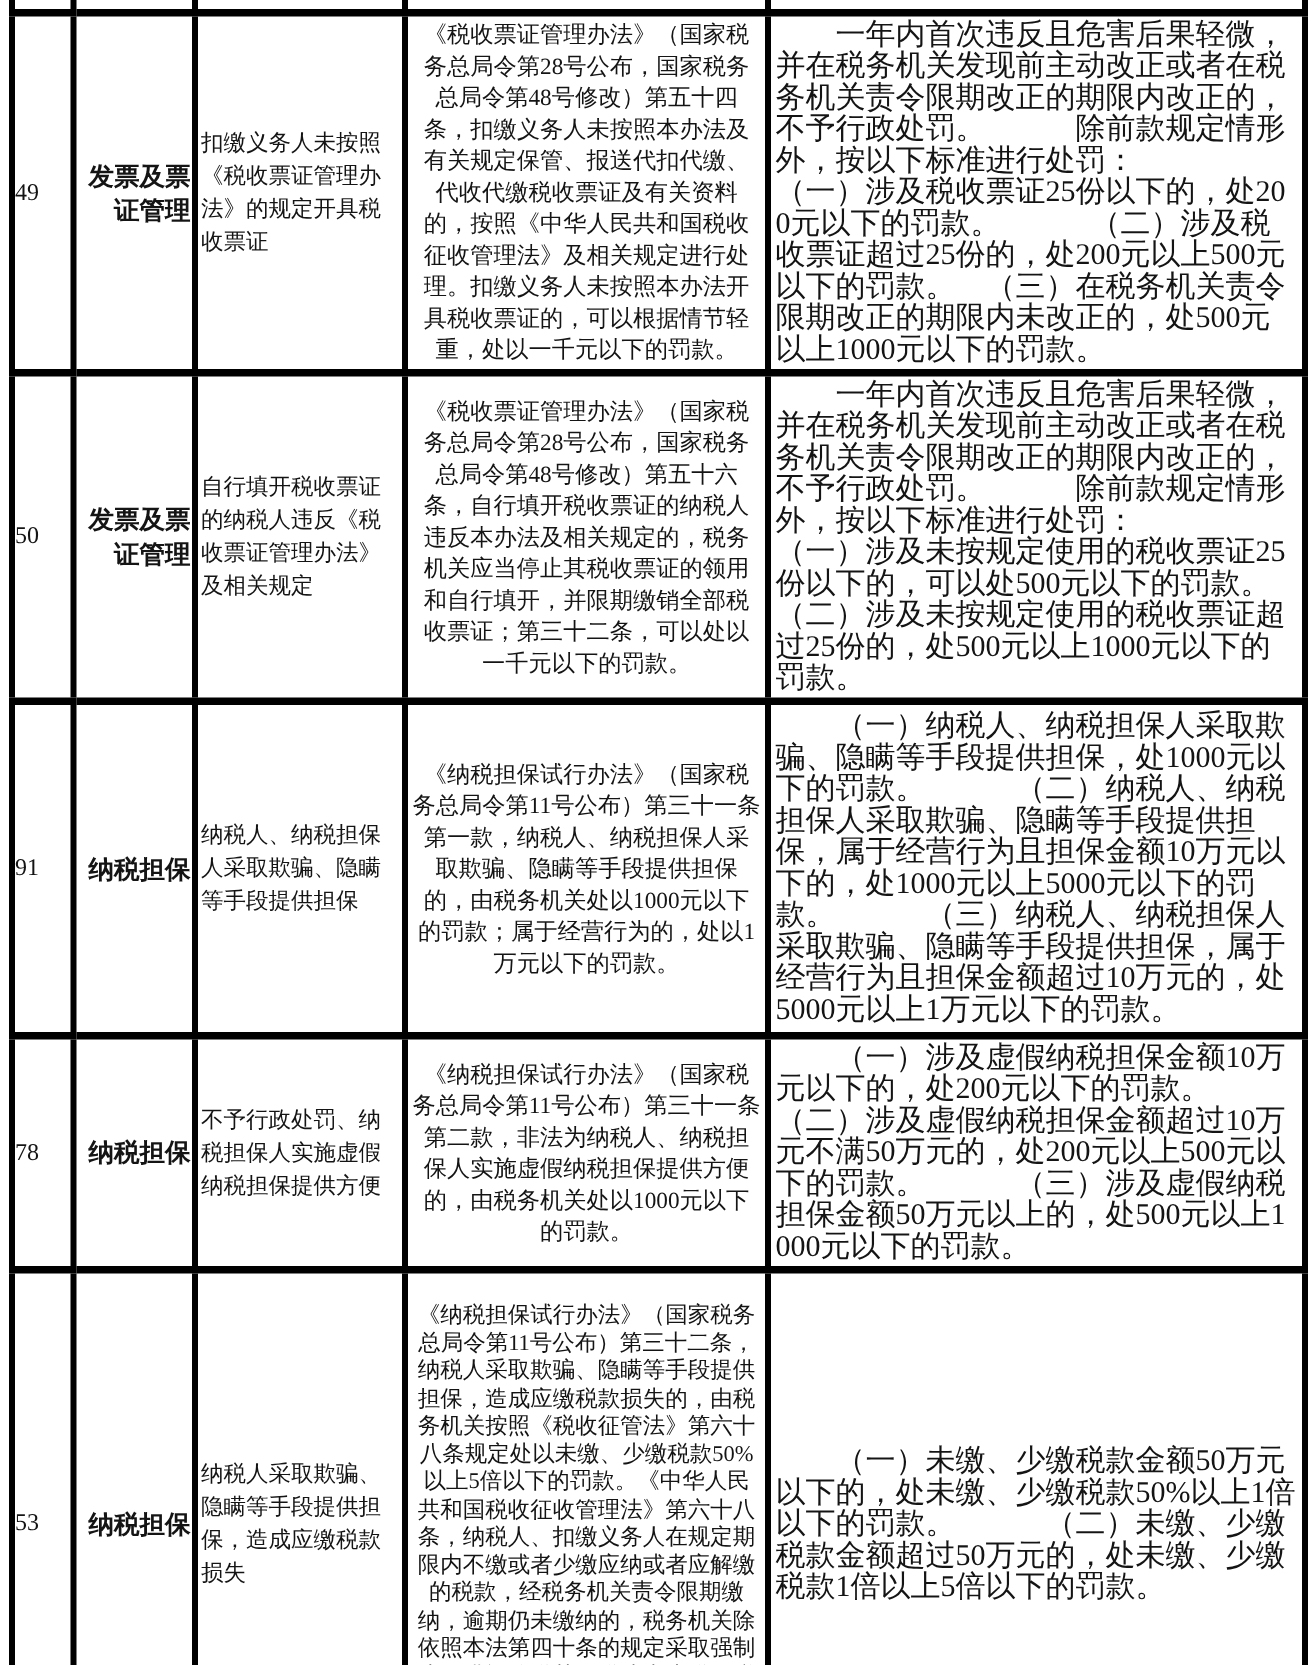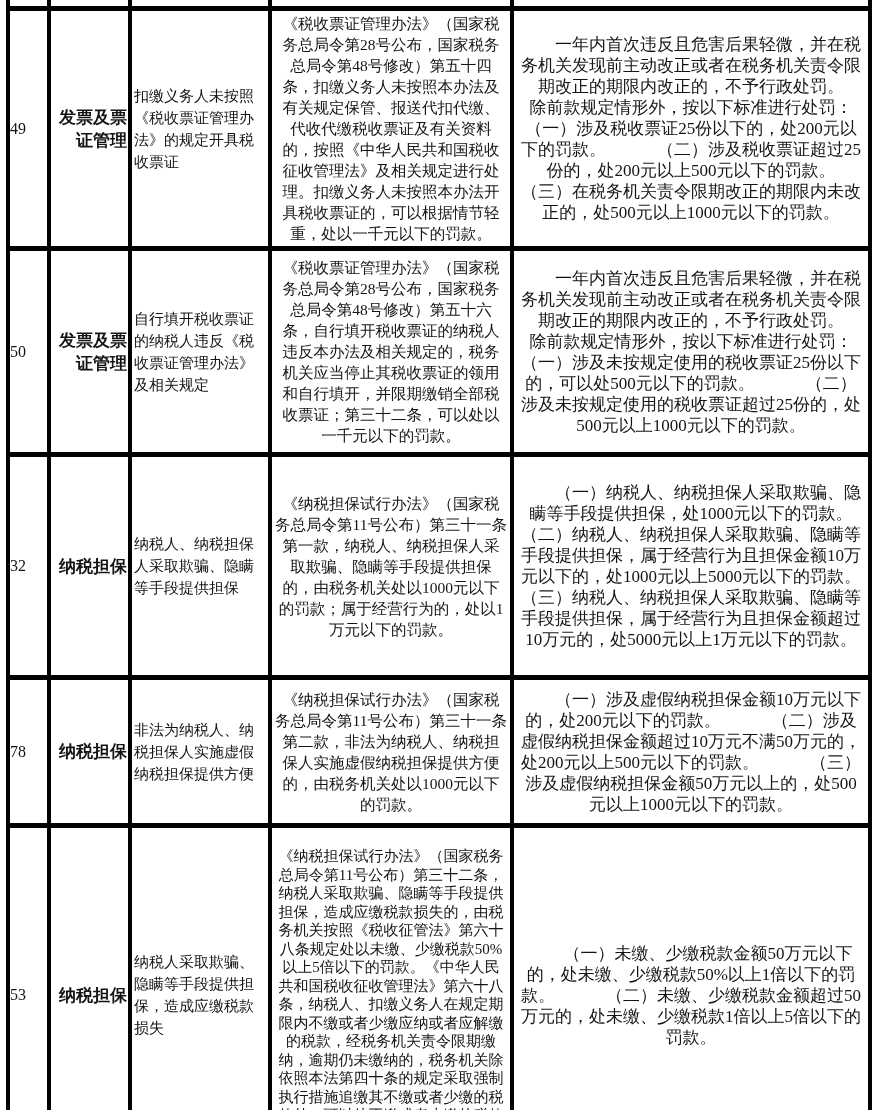--- a/index.html
+++ b/index.html
@@ -60,24 +60,24 @@
     text-align: left;
     margin-left: 44px;
   }
   td.c-basis {
     font-size: 15.5px;
     line-height: 21px;
     padding: 2px 3px;
     text-align: center;
   }
   td.c-pen {
-    font-size: 17px;
+    font-size: 20px;
     line-height: 21px;
     padding: 2px 3px;
-    text-align: center;
+    text-align: left;
   }
   tr.r53 td.c-basis {
     font-size: 15px;
     line-height: 18.5px;
   }
 </style>
 </head>
 <body>
 
 <div class="page">
@@ -105,30 +105,30 @@
         <td class="c-pen">　　一年内首次违反且危害后果轻微，并在税务机关发现前主动改正或者在税务机关责令限期改正的期限内改正的，不予行政处罚。　　　除前款规定情形外，按以下标准进行处罚：　　　（一）涉及税收票证25份以下的，处200元以下的罚款。　　　（二）涉及税收票证超过25份的，处200元以上500元以下的罚款。　（三）在税务机关责令限期改正的期限内未改正的，处500元以上1000元以下的罚款。</td>
       </tr>
       <tr class="r50">
         <td class="c-num">50</td>
         <td class="c-cat">发票及票证管理</td>
         <td class="c-vio">自行填开税收票证的纳税人违反《税收票证管理办法》及相关规定</td>
         <td class="c-basis">《税收票证管理办法》（国家税务总局令第28号公布，国家税务总局令第48号修改）第五十六条，自行填开税收票证的纳税人违反本办法及相关规定的，税务机关应当停止其税收票证的领用和自行填开，并限期缴销全部税收票证；第三十二条，可以处以一千元以下的罚款。</td>
         <td class="c-pen">　　一年内首次违反且危害后果轻微，并在税务机关发现前主动改正或者在税务机关责令限期改正的期限内改正的，不予行政处罚。　　　除前款规定情形外，按以下标准进行处罚：　　　（一）涉及未按规定使用的税收票证25份以下的，可以处500元以下的罚款。　　　（二）涉及未按规定使用的税收票证超过25份的，处500元以上1000元以下的罚款。</td>
       </tr>
       <tr class="r51">
-        <td class="c-num">32</td>
+        <td class="c-num">91</td>
         <td class="c-cat">纳税担保</td>
         <td class="c-vio">纳税人、纳税担保人采取欺骗、隐瞒等手段提供担保</td>
         <td class="c-basis">《纳税担保试行办法》（国家税务总局令第11号公布）第三十一条第一款，纳税人、纳税担保人采取欺骗、隐瞒等手段提供担保的，由税务机关处以1000元以下的罚款；属于经营行为的，处以1万元以下的罚款。</td>
         <td class="c-pen">　　（一）纳税人、纳税担保人采取欺骗、隐瞒等手段提供担保，处1000元以下的罚款。　　　（二）纳税人、纳税担保人采取欺骗、隐瞒等手段提供担保，属于经营行为且担保金额10万元以下的，处1000元以上5000元以下的罚款。　　　（三）纳税人、纳税担保人采取欺骗、隐瞒等手段提供担保，属于经营行为且担保金额超过10万元的，处5000元以上1万元以下的罚款。</td>
       </tr>
       <tr class="r52">
         <td class="c-num">78</td>
         <td class="c-cat">纳税担保</td>
-        <td class="c-vio">非法为纳税人、纳税担保人实施虚假纳税担保提供方便</td>
+        <td class="c-vio">不予行政处罚、纳税担保人实施虚假纳税担保提供方便</td>
         <td class="c-basis">《纳税担保试行办法》（国家税务总局令第11号公布）第三十一条第二款，非法为纳税人、纳税担保人实施虚假纳税担保提供方便的，由税务机关处以1000元以下的罚款。</td>
         <td class="c-pen">　　（一）涉及虚假纳税担保金额10万元以下的，处200元以下的罚款。　　　（二）涉及虚假纳税担保金额超过10万元不满50万元的，处200元以上500元以下的罚款。　　　（三）涉及虚假纳税担保金额50万元以上的，处500元以上1000元以下的罚款。</td>
       </tr>
       <tr class="r53">
         <td class="c-num">53</td>
         <td class="c-cat">纳税担保</td>
         <td class="c-vio">纳税人采取欺骗、隐瞒等手段提供担保，造成应缴税款损失</td>
         <td class="c-basis">《纳税担保试行办法》（国家税务总局令第11号公布）第三十二条，纳税人采取欺骗、隐瞒等手段提供担保，造成应缴税款损失的，由税务机关按照《税收征管法》第六十八条规定处以未缴、少缴税款50%以上5倍以下的罚款。《中华人民共和国税收征收管理法》第六十八条，纳税人、扣缴义务人在规定期限内不缴或者少缴应纳或者应解缴的税款，经税务机关责令限期缴纳，逾期仍未缴纳的，税务机关除依照本法第四十条的规定采取强制执行措施追缴其不缴或者少缴的税款外，可以处不缴或者少缴的税款百分之五十以上五倍以下的罚款。</td>
         <td class="c-pen">　　（一）未缴、少缴税款金额50万元以下的，处未缴、少缴税款50%以上1倍以下的罚款。　　　（二）未缴、少缴税款金额超过50万元的，处未缴、少缴税款1倍以上5倍以下的罚款。</td>
       </tr>

